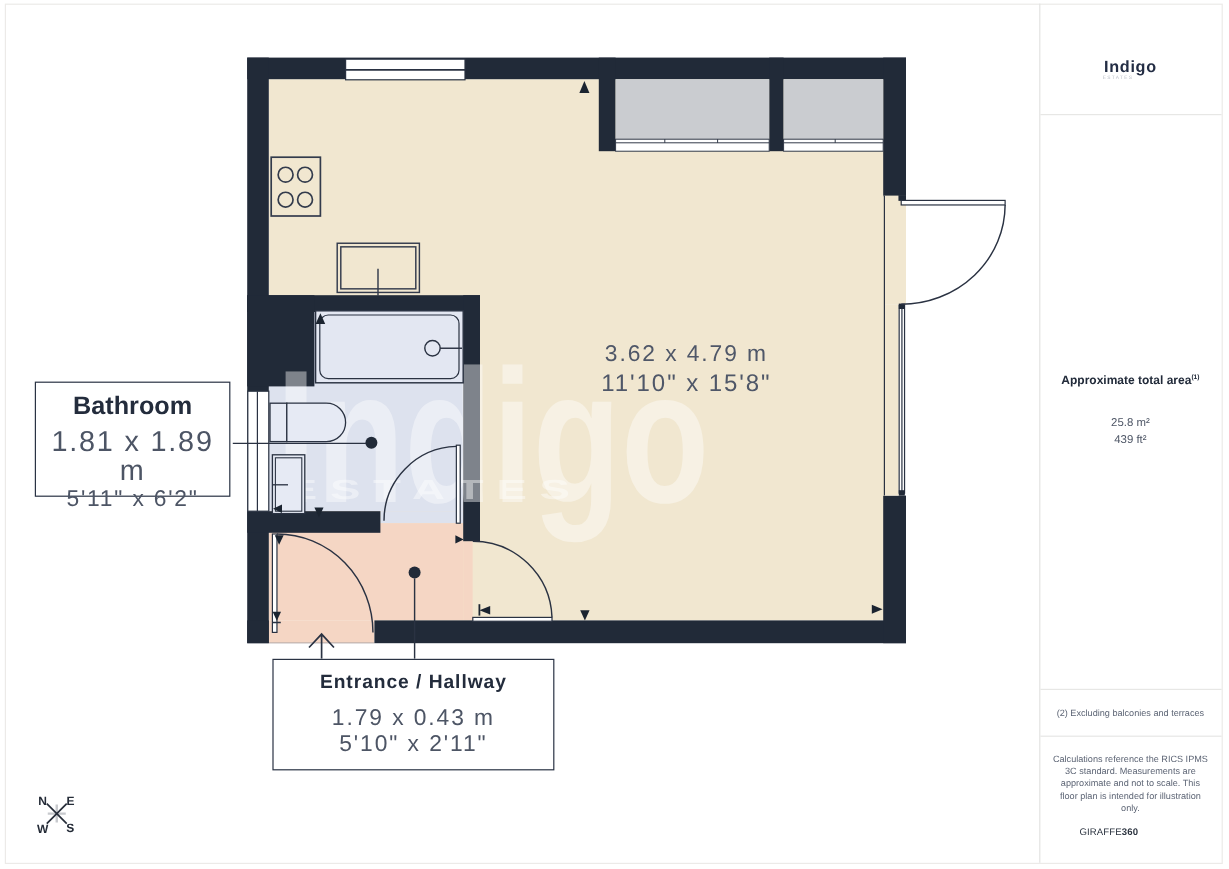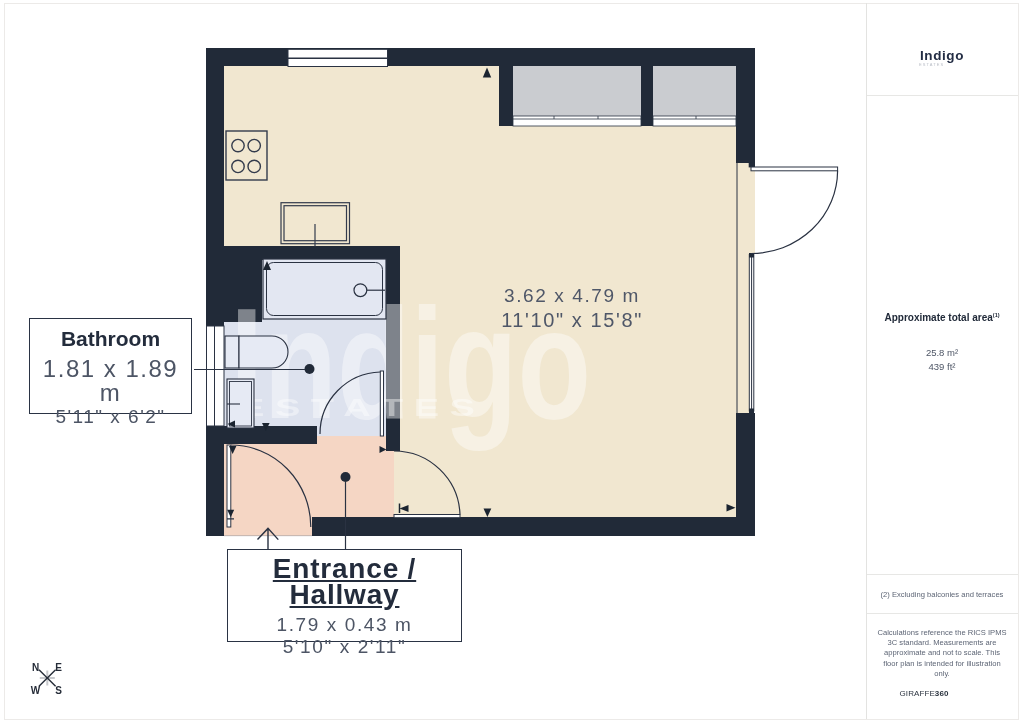--- a/index.html
+++ b/index.html
@@ -201,21 +201,21 @@
   <div style="font-size:20px;line-height:24px;color:#4f5768;letter-spacing:1.6px;">11'10" x 15'8"</div>
 </div>
 
 <div class="lbl" style="left:29px;top:318px;width:161px;height:93.5px;">
   <div class="t" style="font-size:21px;line-height:26px;margin-top:7.3px;">Bathroom</div>
   <div style="font-size:24px;line-height:24px;margin-top:4.4px;letter-spacing:1.5px;">1.81 x 1.89 m</div>
   <div style="font-size:19px;line-height:24px;letter-spacing:1.5px;">5'11" x 6'2"</div>
 </div>
 
 <div class="lbl" style="left:227px;top:549px;width:233px;height:91px;">
-  <div class="t" style="font-size:28px;line-height:26px;margin-top:5.8px;letter-spacing:0.8px;text-decoration:underline;">Entrance / Hallway</div>
+  <div class="t" style="font-size:16px;line-height:26px;margin-top:5.8px;letter-spacing:0.8px;">Entrance / Hallway</div>
   <div style="font-size:19px;line-height:24px;margin-top:5.1px;letter-spacing:1.6px;">1.79 x 0.43 m</div>
   <div style="font-size:19px;line-height:24px;margin-top:-1.6px;letter-spacing:1.6px;">5'10" x 2'11"</div>
 </div>
 
 <div class="abs" style="left:867px;top:47.5px;width:150px;text-align:center;">
   <div style="font-size:13.5px;font-weight:bold;color:#232d44;letter-spacing:0.6px;">Indigo</div>
   <div style="font-size:4px;color:#b9bdc6;letter-spacing:1.1px;margin-top:-1px;width:30px;margin-left:52px;text-align:left;">ESTATES</div>
 </div>
 
 <div class="abs" style="left:867px;top:311.5px;width:150px;text-align:center;color:#4d5565;">

